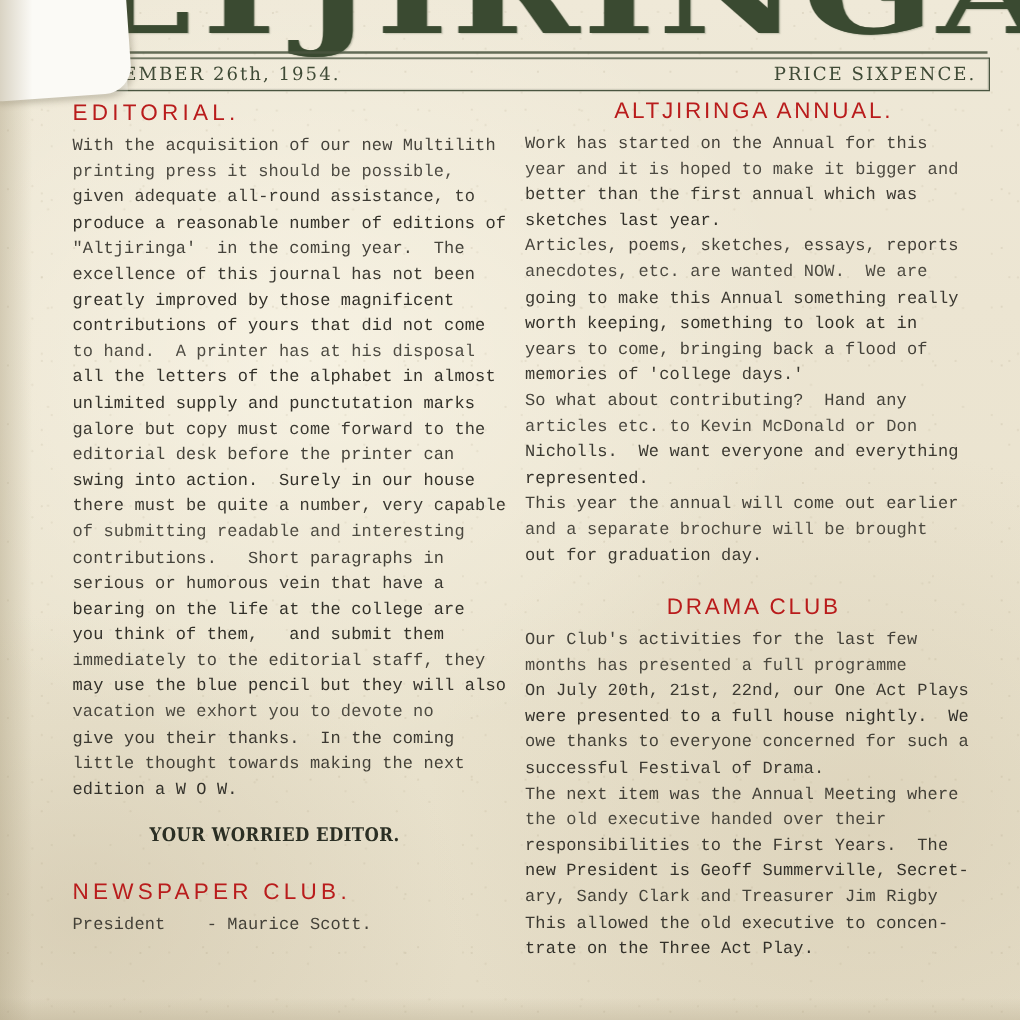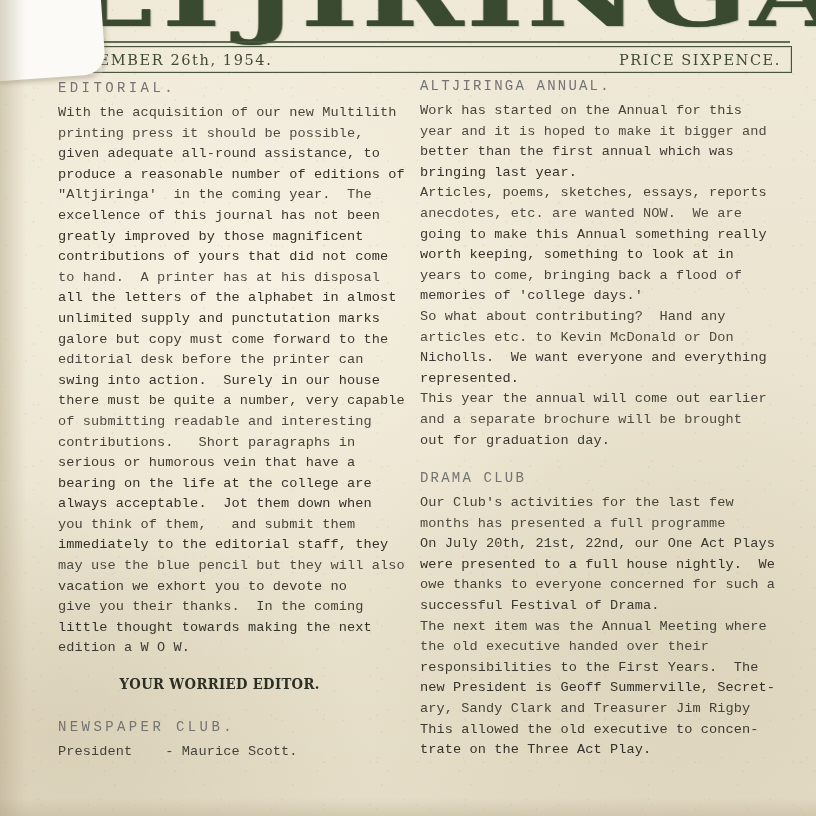--- a/index.html
+++ b/index.html
@@ -113,28 +113,28 @@
     top: 80px;
     width: 348px;
   }
   #col-right {
     position: absolute;
     left: 420px;
     top: 78px;
     width: 366px;
   }
   .sec-head {
-    font-family: Liberation Mono, monospace;
-    font-size: 14px;
+    font-family: Liberation Sans, sans-serif;
+    font-size: 18px;
     letter-spacing: 3.4px;
-    color: #737373;
+    color: #b91c1c;
     margin: 0 0 7px 0;
     white-space: nowrap;
   }
-  .sec-head.tight { letter-spacing: 2.2px; }
+  .sec-head.tight { letter-spacing: 2.2px; text-align: center; }
   .body-para {
     margin: 0;
     font-size: 13.6px;
     line-height: 20.6px;
     color: #33312a;
     letter-spacing: 0.1px;
   }
   .body-para .ln {
     display: block;
     white-space: pre;
@@ -235,21 +235,20 @@
         <span class="ln">all the letters of the alphabet in almost</span>
         <span class="ln">unlimited supply and punctutation marks</span>
         <span class="ln">galore but copy must come forward to the</span>
         <span class="ln">editorial desk before the printer can</span>
         <span class="ln">swing into action.  Surely in our house</span>
         <span class="ln">there must be quite a number, very capable</span>
         <span class="ln">of submitting readable and interesting</span>
         <span class="ln">contributions.   Short paragraphs in</span>
         <span class="ln">serious or humorous vein that have a</span>
         <span class="ln">bearing on the life at the college are</span>
-        <span class="ln">always acceptable.  Jot them down when</span>
         <span class="ln">you think of them,   and submit them</span>
         <span class="ln">immediately to the editorial staff, they</span>
         <span class="ln">may use the blue pencil but they will also</span>
         <span class="ln">vacation we exhort you to devote no</span>
         <span class="ln">give you their thanks.  In the coming</span>
         <span class="ln">little thought towards making the next</span>
         <span class="ln">edition a W O W.</span>
       </div>
 
     <div id="signature">YOUR WORRIED EDITOR.</div>
@@ -264,21 +263,21 @@
   </div>
 
   <div id="col-right">
 
     <div class="sec-head tight">ALTJIRINGA   ANNUAL.</div>
 
     <div class="body-para">
         <span class="ln">Work has started on the Annual for this</span>
         <span class="ln">year and it is hoped to make it bigger and</span>
         <span class="ln">better than the first annual which was</span>
-        <span class="ln">bringing last year.</span>
+        <span class="ln">sketches last year.</span>
       </div>
 
     <div class="body-para">
         <span class="ln">Articles, poems, sketches, essays, reports</span>
         <span class="ln">anecdotes, etc. are wanted NOW.  We are</span>
         <span class="ln">going to make this Annual something really</span>
         <span class="ln">worth keeping, something to look at in</span>
         <span class="ln">years to come, bringing back a flood of</span>
         <span class="ln">memories of 'college days.'</span>
       </div>

